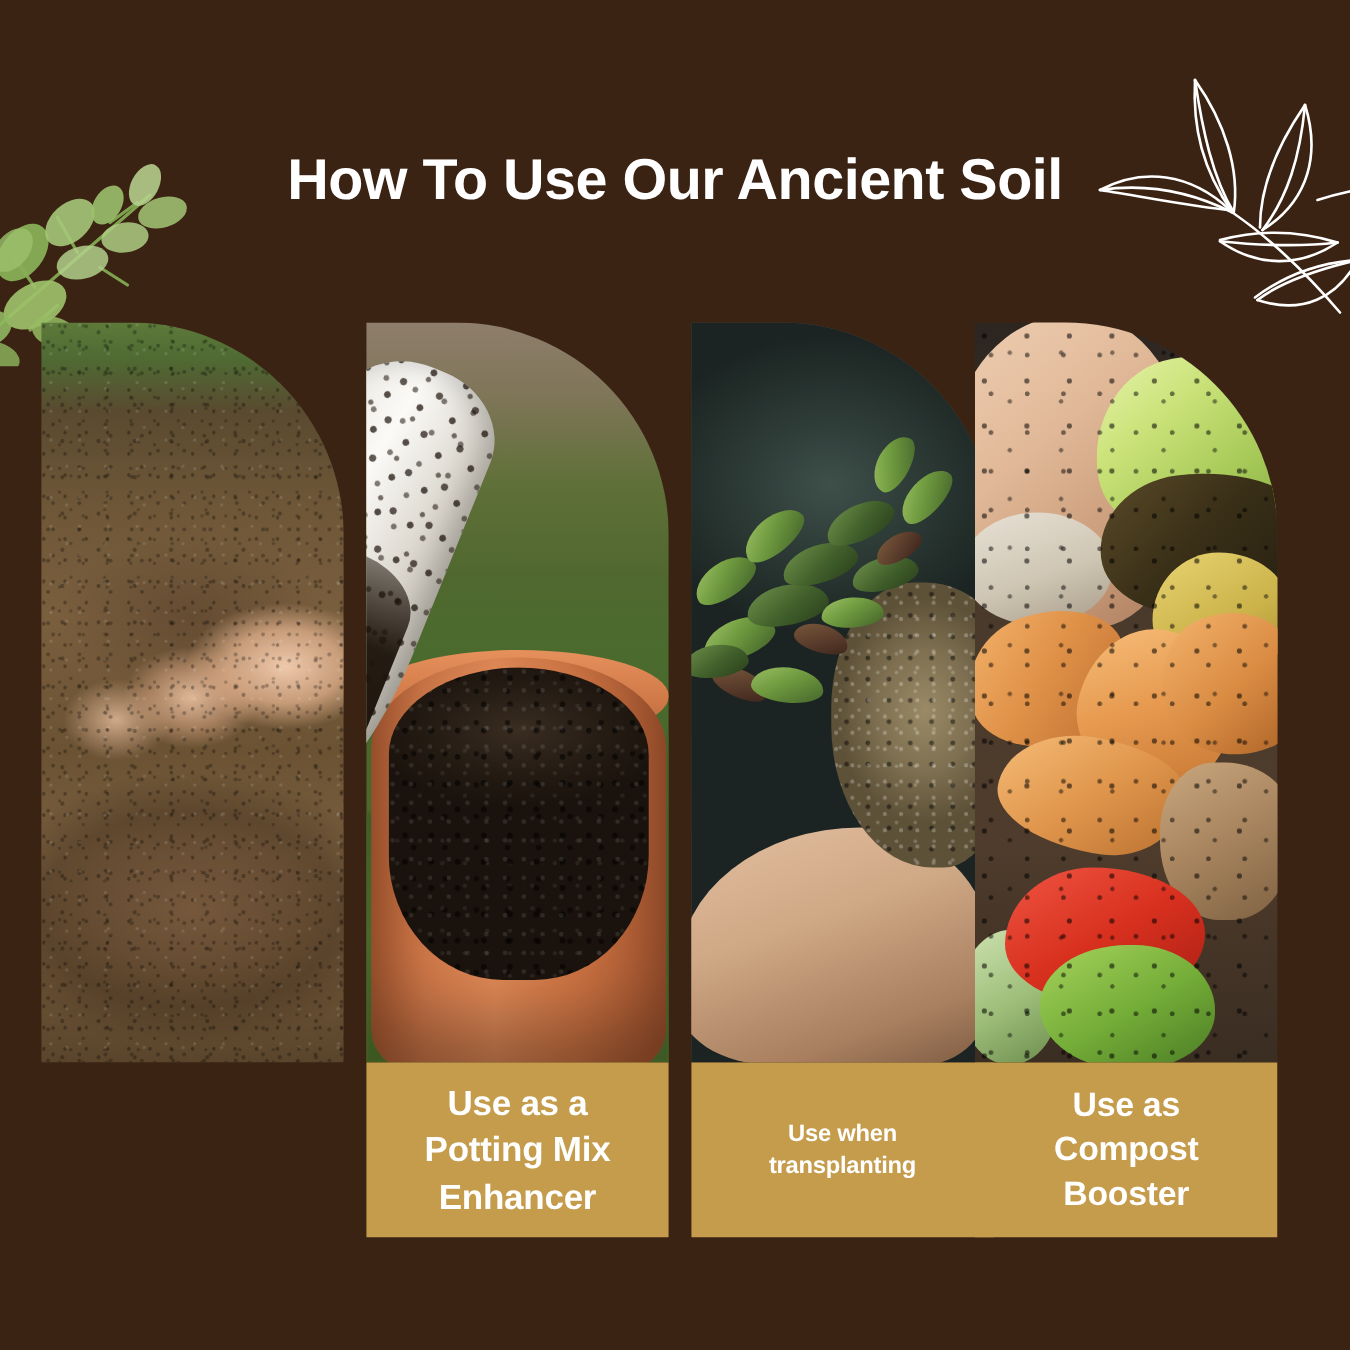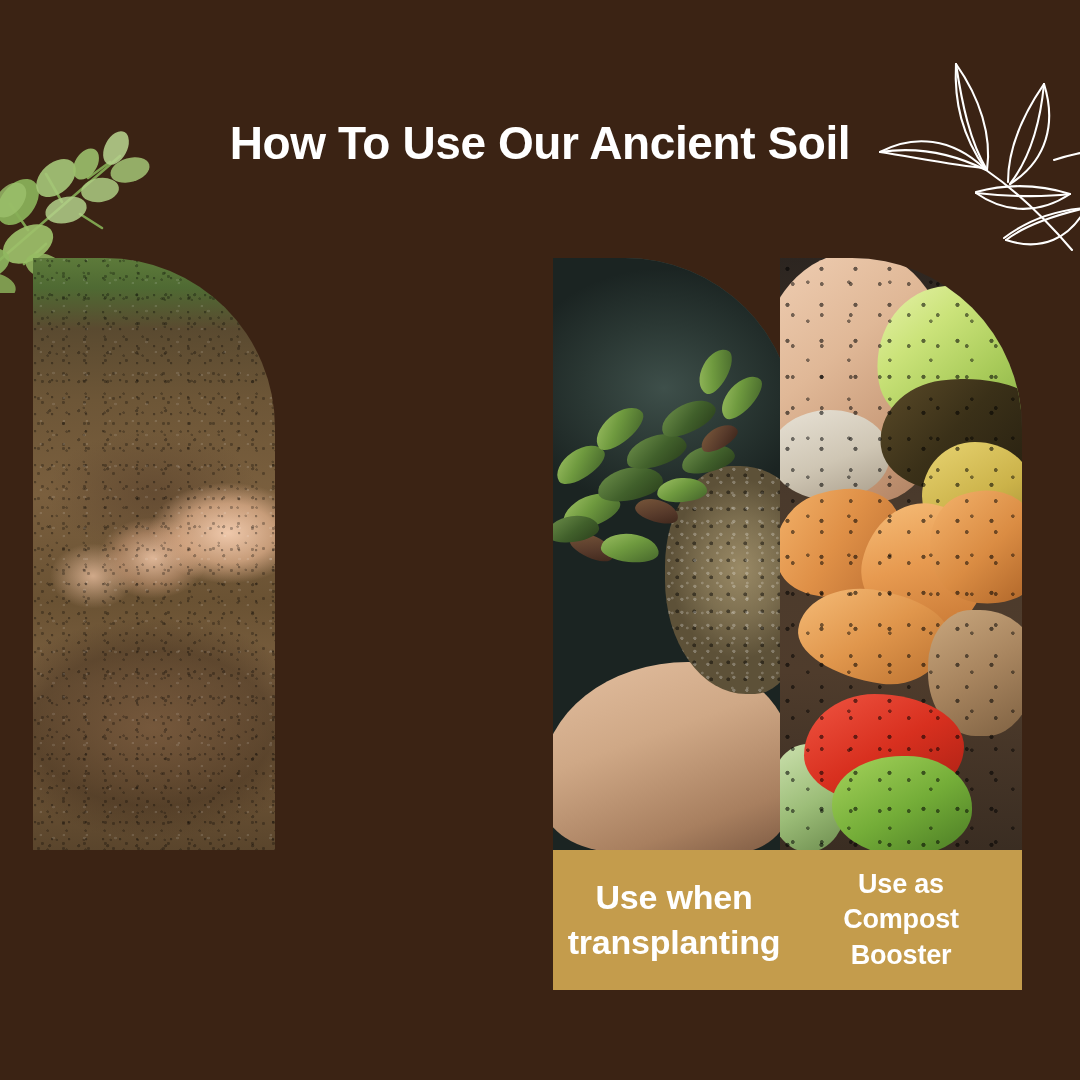--- a/index.html
+++ b/index.html
@@ -48,21 +48,21 @@
     font-size:28px;
     line-height:1.33;
     letter-spacing:-0.2px;
     white-space:pre-line;
     padding:0 4px;
   }
   .card-1{left:33px;}
   .card-2{left:293px;}
   .card-3{left:553px;}
   .card-4{left:780px;}
-  .card-3 .band .caption{font-size:34px;}
+  .card-3 .band .caption{font-size:19px;}
   .card-4 .band .caption{font-size:27px;line-height:1.3;}
 
   
   
   .img-soil{
     background:
       radial-gradient(ellipse 110px 70px at 195px 275px, rgba(244,205,176,.96) 0%, rgba(226,178,142,.75) 42%, rgba(0,0,0,0) 72%),
       radial-gradient(ellipse 70px 52px at 120px 300px, rgba(238,196,165,.88) 0%, rgba(206,158,124,.55) 48%, rgba(0,0,0,0) 78%),
       radial-gradient(ellipse 58px 44px at 60px 318px, rgba(233,190,158,.8) 0%, rgba(0,0,0,0) 74%),
       radial-gradient(ellipse 150px 90px at 120px 235px, rgba(96,72,48,.85) 0%, rgba(0,0,0,0) 70%),
@@ -302,20 +302,39 @@
   <div class="title">How To Use Our Ancient Soil</div>
 
   <div class="cards">
 
     <div class="card card-1">
       <div class="photo">
         <div class="img img-soil"></div>
       </div>
     </div>
 
+    <div class="card card-2">
+      <div class="photo">
+        <div class="img img-pot">
+          <div class="grass-l blur-soft"></div>
+          <div class="grass-r blur-soft"></div>
+          <div class="pot-rim"></div>
+          <div class="pot-body"></div>
+          <div class="pot-soil"></div>
+          <div class="trowel">
+            <div class="trowel-soil"></div>
+          </div>
+        </div>
+      </div>
+      <div class="band">
+        <div class="caption">Use as a
+Potting Mix
+Enhancer</div>
+      </div>
+    </div>
 
     <div class="card card-3">
       <div class="photo">
         <div class="img img-succ">
           <div class="hand3"></div>
           <div class="rootball"></div>
           <div class="leafcluster">
             <div class="lf" style="left:22px;top:178px;width:60px;height:30px;transform:rotate(-22deg)"></div>
             <div class="lf dark" style="left:58px;top:150px;width:66px;height:32px;transform:rotate(-12deg)"></div>
             <div class="lf" style="left:14px;top:132px;width:54px;height:28px;transform:rotate(-34deg)"></div>

